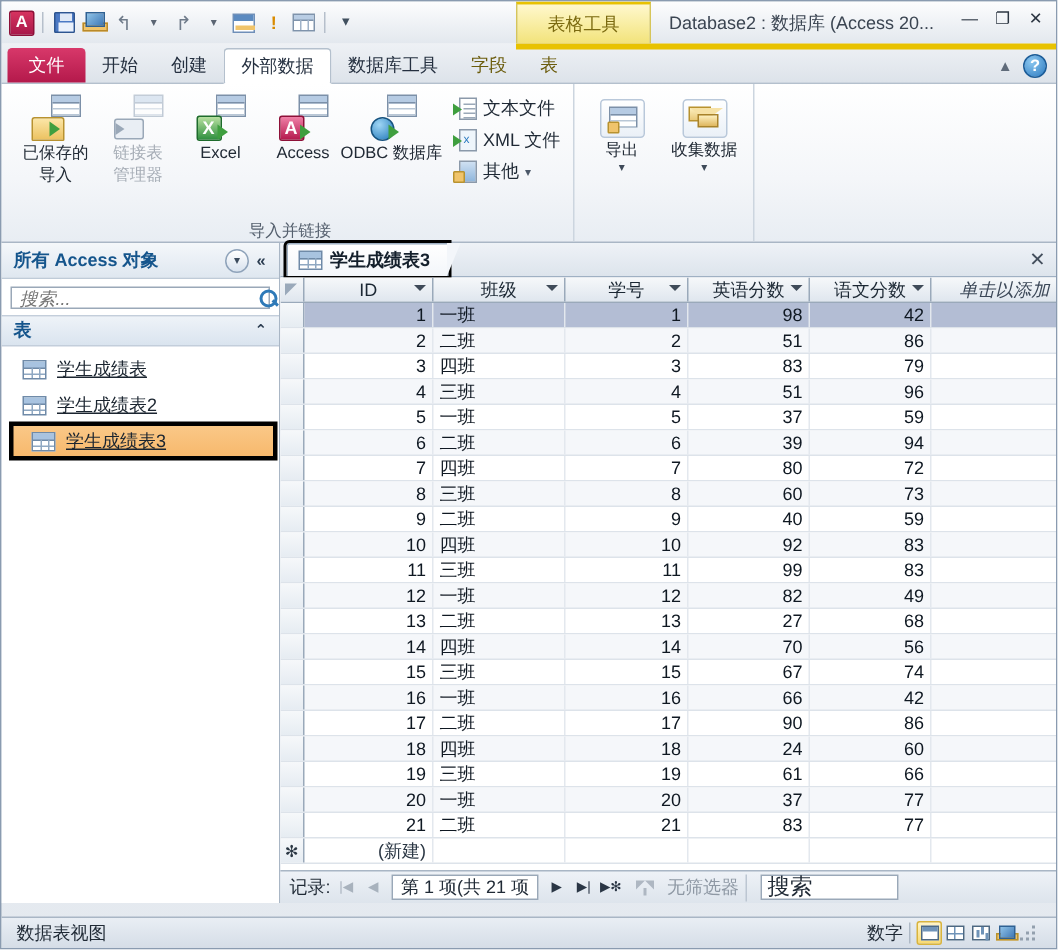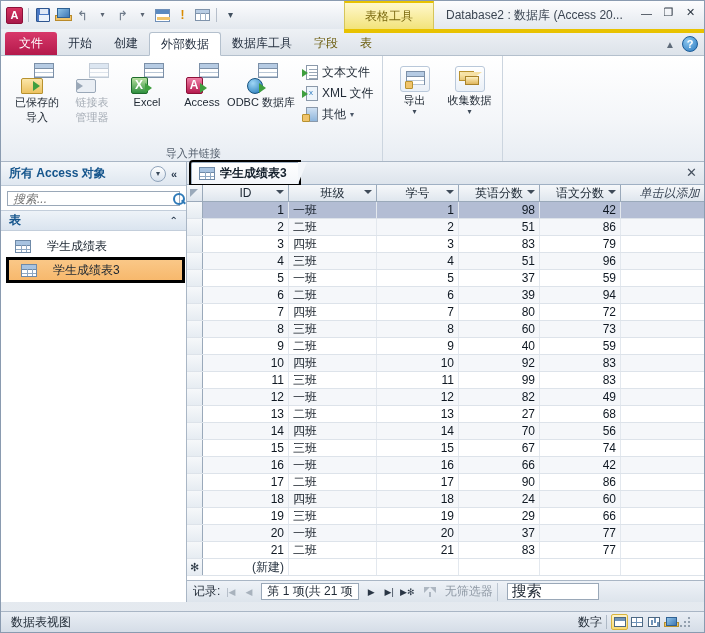--- a/index.html
+++ b/index.html
@@ -241,22 +241,22 @@
     background: linear-gradient(#eef3f8,#dae4ef);
     border-top: 1px solid #c3cedb; border-bottom: 1px solid #c3cedb;
     display: flex; align-items: center; padding: 0 8px;
     font-size: 12px; color: #15558c; font-weight: bold;
   }
   .nav-group .gl { flex: 1; }
   .nav-group .chev { color: #2b3c50; font-size: 10px; }
   .nav-list { flex: 1; padding-top: 3px; }
   .nav-item {
     height: 24px; display: flex; align-items: center;
-    padding-left: 14px; gap: 16px;
-    font-size: 12px; color: #1b2530;
+    padding-left: 14px; gap: 7px;
+    font-size: 12px; color: #1b2530; text-decoration: underline;
   }
   .nav-item.selected {
     background: linear-gradient(#fac98a,#f7b76a);
     outline: 3px solid #000; outline-offset: -2px;
     margin: 0 2px 0 6px;
   }
   .tbl-icon { width: 16px; height: 13px; background: #fff; border: 1px solid #6f8aa8; position: relative; flex: none; }
   .tbl-icon:before { content:""; position:absolute; left:0; right:0; top:0; height:4px; background:#a8c3e0; border-bottom:1px solid #6f8aa8; }
   .tbl-icon:after { content:""; position:absolute; left:5px; top:4px; bottom:0; width:1px; background:#8fa8c2; box-shadow: 5px 0 0 #8fa8c2, 0 4px 0 -0.5px transparent; }
   .tbl-icon i { position:absolute; left:0; right:0; top:8px; height:1px; background:#8fa8c2; }
@@ -612,20 +612,26 @@
         <span class="gl">表</span>
         <span class="chev">⌃</span>
       </div>
 
       <div class="nav-list">
         <div class="nav-item">
           <span class="tbl-icon">
               <i></i>
             </span>
           <span>学生成绩表</span>
+        </div>
+        <div class="nav-item">
+          <span class="tbl-icon">
+              <i></i>
+            </span>
+          <span>学生成绩表2</span>
         </div>
         <div class="nav-item selected">
           <span class="tbl-icon">
               <i></i>
             </span>
           <span>学生成绩表3</span>
         </div>
       </div>
     </div>
 
@@ -832,21 +838,21 @@
               <div class="c w-num num">18</div>
               <div class="c w-eng num">24</div>
               <div class="c w-chn num">60</div>
               <div class="c w-add"></div>
             </div>
             <div class="row">
               <div class="rowsel"></div>
               <div class="c w-id num">19</div>
               <div class="c w-cls">三班</div>
               <div class="c w-num num">19</div>
-              <div class="c w-eng num">29</div>
+              <div class="c w-eng num">61</div>
               <div class="c w-chn num">66</div>
               <div class="c w-add"></div>
             </div>
             <div class="row alt">
               <div class="rowsel"></div>
               <div class="c w-id num">20</div>
               <div class="c w-cls">一班</div>
               <div class="c w-num num">20</div>
               <div class="c w-eng num">37</div>
               <div class="c w-chn num">77</div>

